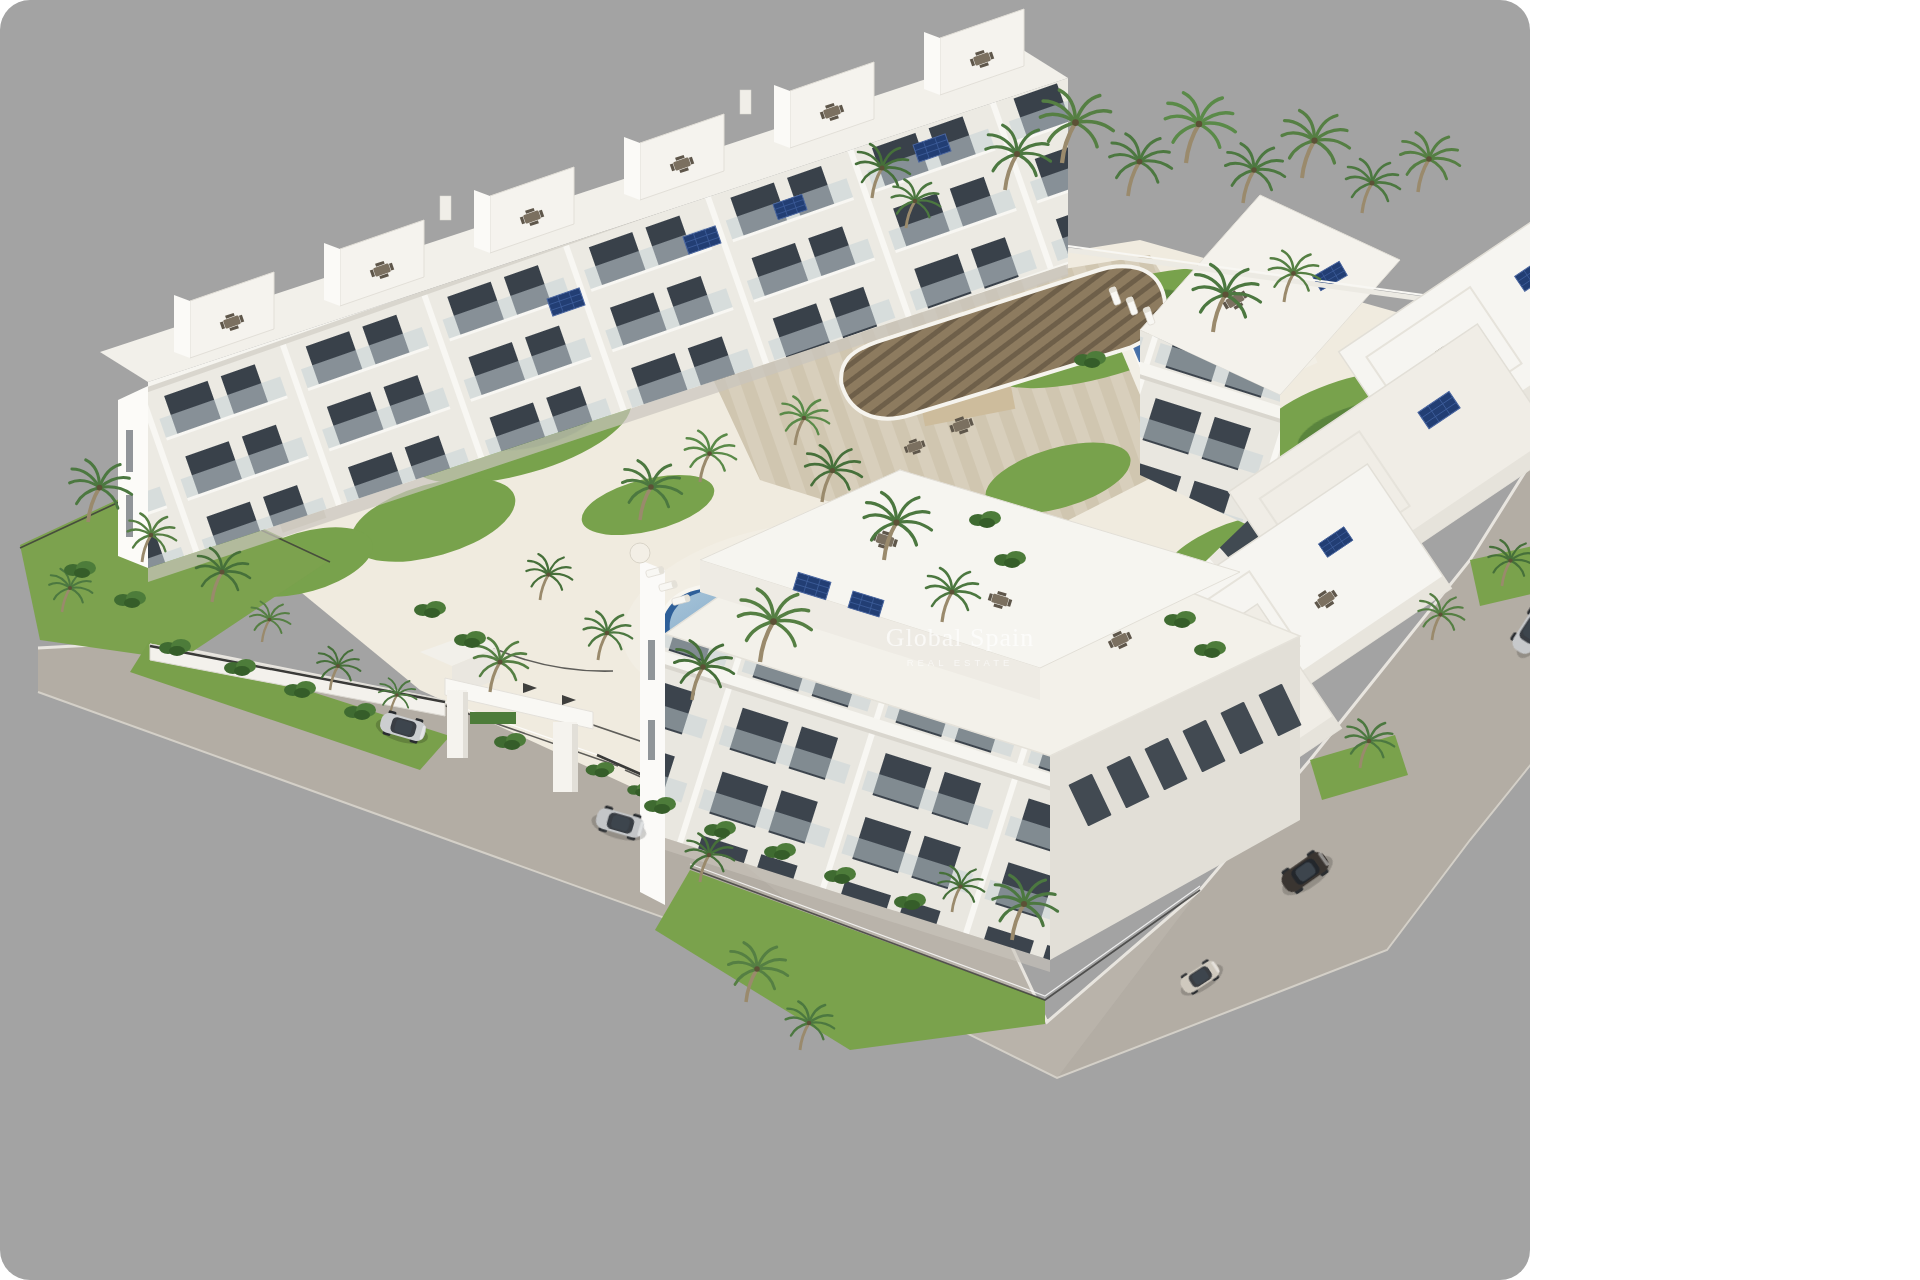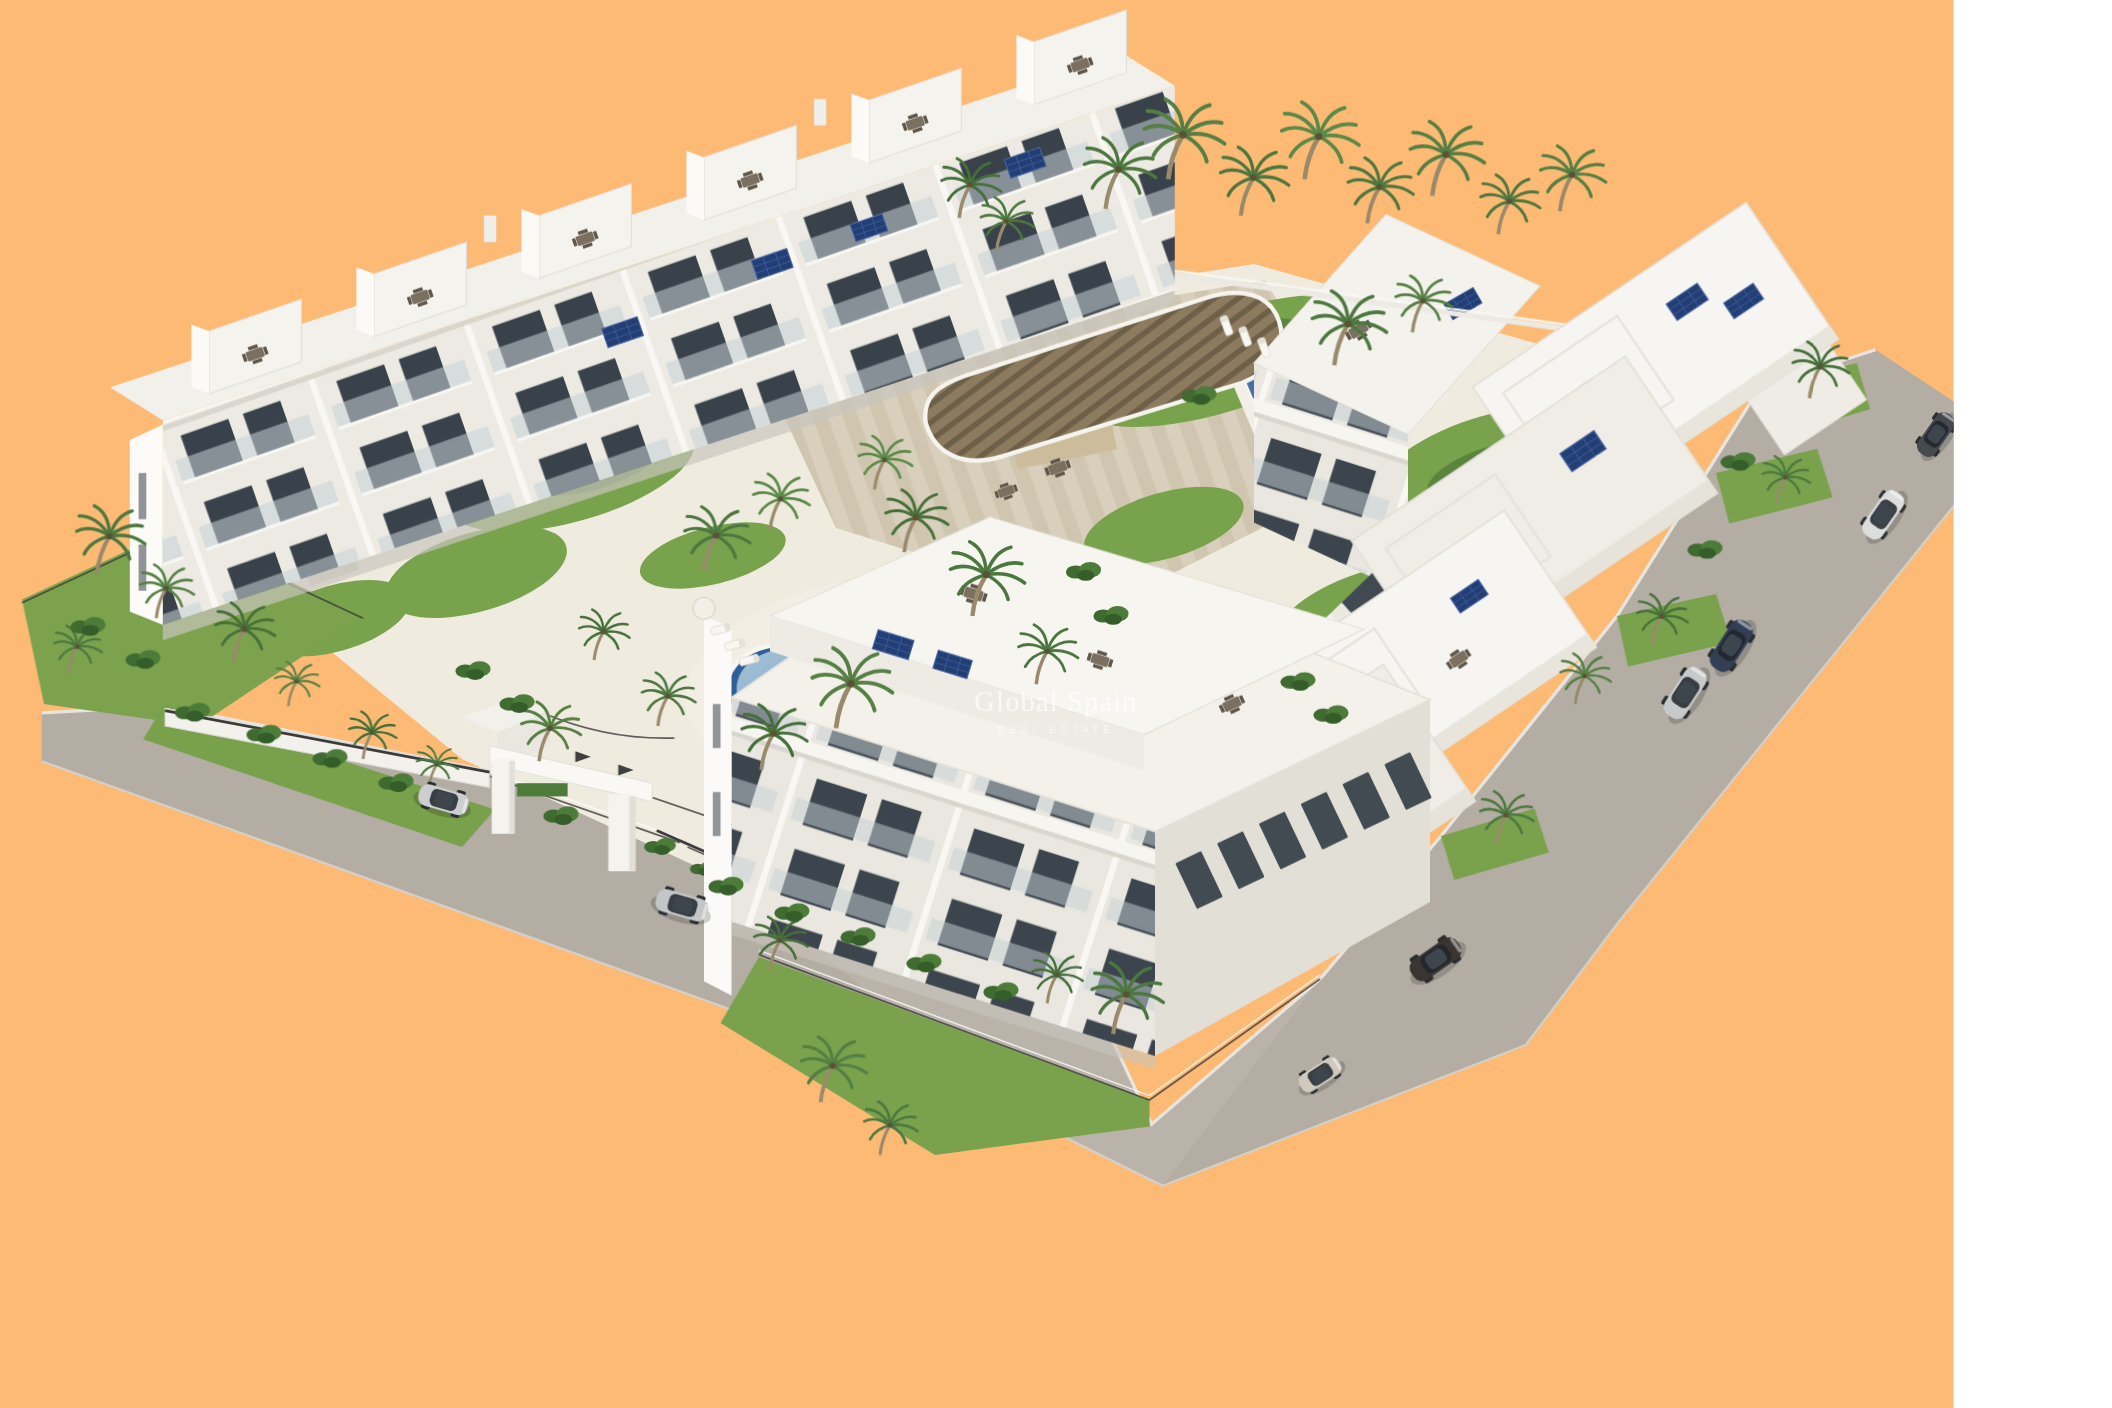--- a/index.html
+++ b/index.html
@@ -1,17 +1,17 @@
 <!DOCTYPE html>
 <html><head>
 <meta charset="utf-8">
 <style>
   html,body{margin:0;padding:0;background:#ffffff;}
-  .stage{position:relative;width:1776px;height:1280px;background:#fdba74;overflow:hidden;
-         font-family:"Liberation Serif", serif;}
+  .stage{position:relative;width:1530px;height:1280px;background:#a3a3a3;overflow:hidden;
+         font-family:"Liberation Serif", serif;border-radius:30px;}
   .stage svg{position:absolute;left:0;top:0;}
   text.wm1{font-family:"Liberation Serif", serif;font-size:26px;letter-spacing:1px;
            fill:#ffffff;fill-opacity:0.68;}
   text.wm2{font-family:"Liberation Sans", sans-serif;font-size:9.5px;letter-spacing:4px;
            fill:#ffffff;fill-opacity:0.6;}
 </style>
 </head>
 <body>
 
 <div class="stage">

